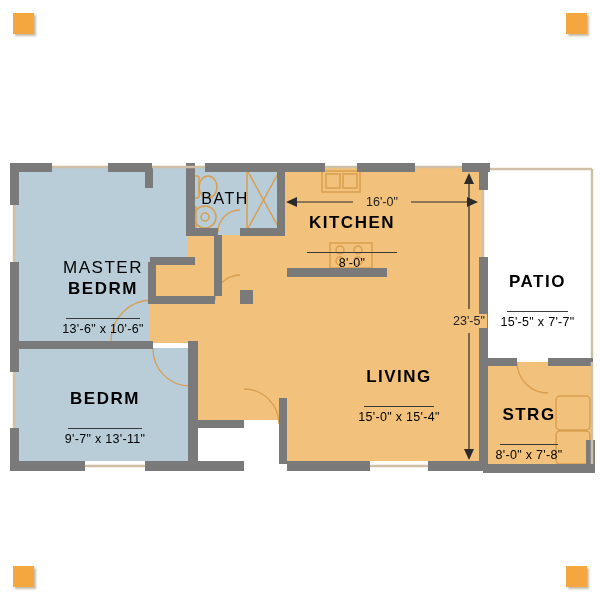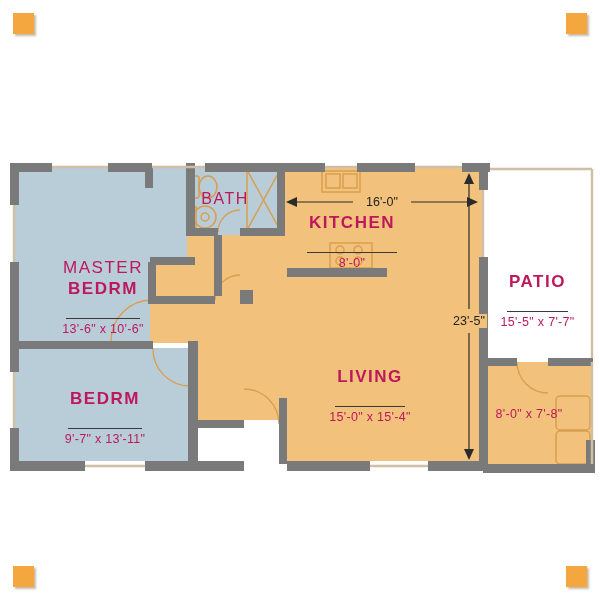--- a/index.html
+++ b/index.html
@@ -3,21 +3,21 @@
 <meta charset="utf-8">
 <style>
   html,body{margin:0;padding:0;background:#ffffff;}
   .stage{position:relative;width:600px;height:600px;background:#ffffff;overflow:hidden;
          font-family:"Liberation Sans",sans-serif;}
   .plan-svg{position:absolute;left:0;top:0;}
   .corner{position:absolute;width:21px;height:21px;background:#f4a73f;
           box-shadow:1.5px 1.5px 2px rgba(90,60,10,.35);}
   .c-tl{left:13px;top:13px;} .c-tr{left:566px;top:13px;}
   .c-bl{left:13px;top:566px;} .c-br{left:566px;top:566px;}
-  .lbl{position:absolute;text-align:center;color:#be185d;}
+  .lbl{position:absolute;text-align:center;color:#000000;}
   .room{font-size:17px;letter-spacing:1.5px;line-height:21px;}
   .dims{font-size:12.5px;letter-spacing:.3px;margin-top:3px;white-space:nowrap;}
   .u{display:inline-block;border-bottom:1.5px solid #3a3a3a;padding:0 2px 19px;font-weight:bold;}
   .dimtxt{position:absolute;font-size:12.5px;color:#222;background:#f2c17c;
           padding:0 2px;white-space:nowrap;transform:translate(-50%,-50%);}
 </style>
 </head>
 <body>
 
 <div class="stage">
@@ -167,30 +167,31 @@
   <div class="lbl" style="left:194px;top:188px;width:62px;">
     <div class="room" style="font-size:16px;">BATH</div>
   </div>
 
   <div class="lbl" style="left:300px;top:212px;width:104px;">
     <div class="room"><span class="u">KITCHEN</span></div>
     <div class="dims">8'-0"</div>
   </div>
 
 
-  <div class="lbl" style="left:310px;top:366px;width:120px;">
+  <div class="lbl" style="left:339px;top:366px;width:120px;">
     <div class="room"><span class="u">LIVING</span></div>
     <div class="dims">15'-0" x 15'-4"</div>
   </div>
 
   <div class="lbl" style="left:488px;top:271px;width:99px;">
     <div class="room"><span class="u">PATIO</span></div>
     <div class="dims">15'-5" x 7'-7"</div>
   </div>
 
   <div class="lbl" style="left:477px;top:404px;width:104px;">
+    <div class="room"><span class="u">STRG</span></div>
     <div class="dims">8'-0" x 7'-8"</div>
   </div>
 
   <div class="dimtxt" style="left:382px;top:202px;">16'-0"</div>
   <div class="dimtxt" style="left:469px;top:321px;">23'-5"</div>
 
 </div>
 
 </body></html>

